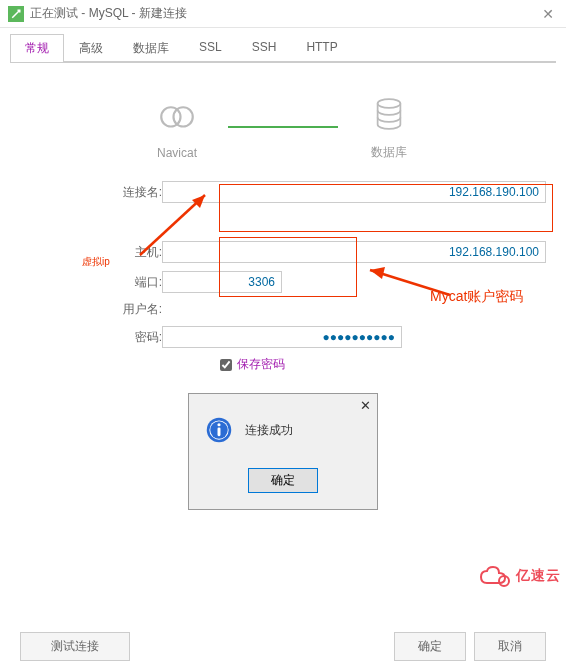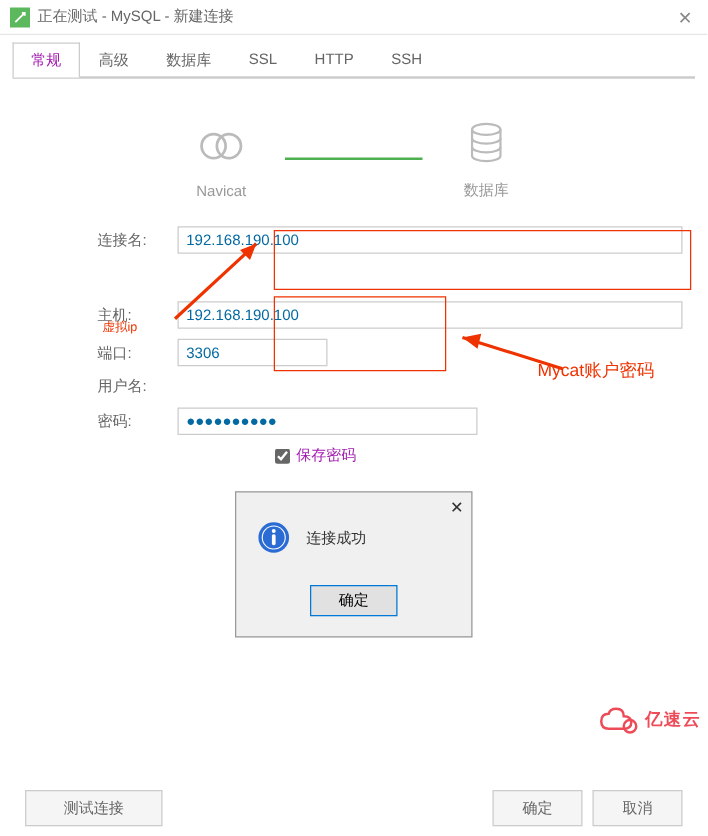--- a/index.html
+++ b/index.html
@@ -41,43 +41,43 @@
     .msg-text { color: #333; }
     .msg-btns { display: flex; justify-content: center; padding: 8px 0 16px 0; }
     .msg-btn { border: 1.5px solid #0078d7; background: #e1e1e1; padding: 3px 22px; cursor: pointer; }
     .footer { position: absolute; bottom: 8px; left: 20px; right: 20px; display: flex; gap: 8px; }
     .spacer { flex: 1; }
     .footer-btn { border: 1px solid #ccc; background: #f5f5f5; padding: 5px 0; width: 72px; text-align: center; color: #666; cursor: pointer; }
     .footer-btn.test { width: 110px; }
     .watermark { position: absolute; right: 5px; bottom: 80px; opacity: 0.7; }
     .watermark-text { color: #e60012; font-size: 14px; font-weight: bold; letter-spacing: 1px; }
     .watermark svg { vertical-align: middle; }
-    .form-section { margin-left: 52px; }
+    .form-section { margin-left: 72px; text-align: right; }
     .group-gap { height: 30px; }
   </style>
 </head>
 <body>
 
 <div class="titlebar">
   <span class="app-icon">
     <svg viewBox="0 0 16 16">
         <path d="M3 13 L13 3 M10 3 L13 3 L13 6" stroke="#fff" stroke-width="2" fill="none"></path>
       </svg>
   </span>
   <span class="title-text">正在测试 - MySQL - 新建连接</span>
   <span class="close-x">✕</span>
 </div>
 
 <div class="tabs">
   <div class="tab active">常规</div>
   <div class="tab">高级</div>
   <div class="tab">数据库</div>
   <div class="tab">SSL</div>
+  <div class="tab">SSH</div>
   <div class="tab">HTTP</div>
-  <div class="tab">SSH</div>
 </div>
 <div class="tab-line"></div>
 
 <div class="content">
   <div class="diagram">
     <div class="dia-item">
       <span>
         <svg viewBox="0 0 48 48">
             <circle cx="17" cy="25" r="11" fill="none" stroke="#bbb" stroke-width="2.5"></circle>
             <circle cx="31" cy="25" r="11" fill="none" stroke="#bbb" stroke-width="2.5"></circle>

